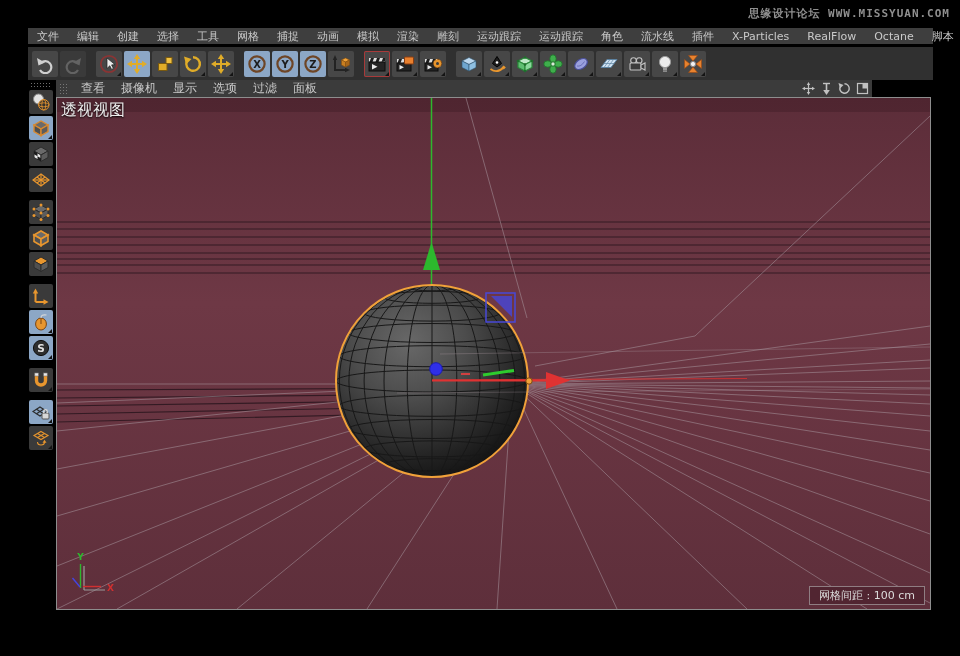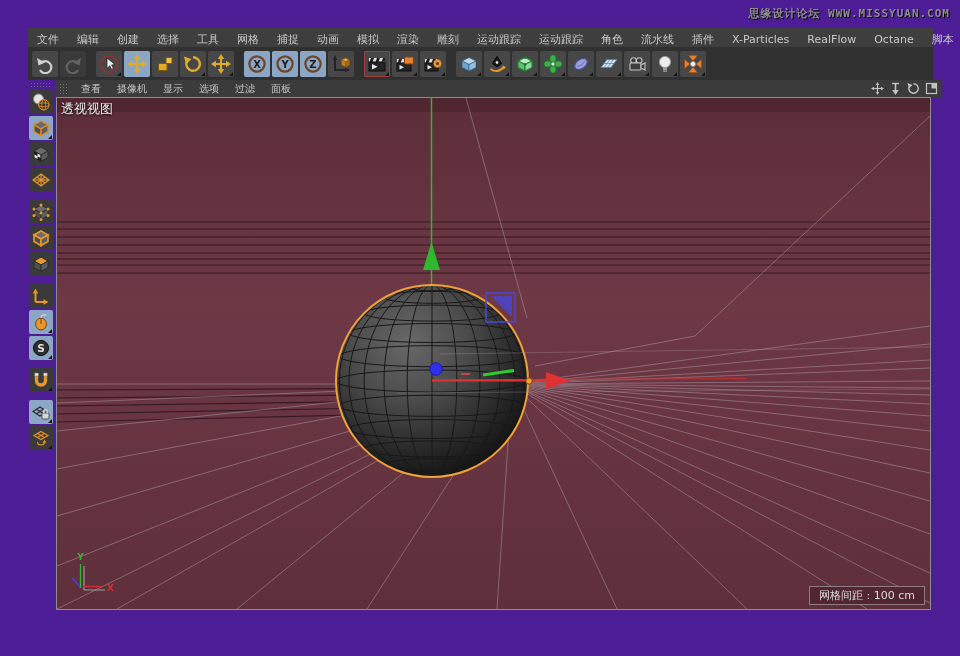--- a/index.html
+++ b/index.html
@@ -1,26 +1,26 @@
 <!DOCTYPE html>
 <html><head>
 <meta charset="utf-8">
 <style>
   * { margin:0; padding:0; box-sizing:border-box; }
   html,body { width:960px; height:656px; background:#1d1d1d; overflow:hidden;
               font-family:"DejaVu Sans", sans-serif; }
-  #app { position:relative; width:960px; height:656px; background:#4c1d95;padding-left:21px; }
+  #app { position:relative; width:960px; height:656px; background:#000000;padding-left:21px; }
 
   
   #watermark { position:absolute; top:6px; right:10px; font-family:"DejaVu Sans Mono", monospace;
     font-size:11px; font-weight:bold; color:#8f8f8f; letter-spacing:1px;
     text-shadow:1px 1px 0 #000; }
 
   
-  #menubar { position:absolute; left:28px; top:28px; width:905px; height:22px;
+  #menubar { position:absolute; left:28px; top:28px; width:905px; height:16px;
     background:#3e3e3e; display:flex; align-items:center; font-size:11px; color:#c9c9c9; }
   #menubar .mi { padding:0 9px; cursor:default; white-space:nowrap; }
 
   
   #toolbar { position:absolute; left:28px; top:47px; width:905px; height:33px;
     background:#303030; display:flex; align-items:center; padding-left:3px; }
   .tbtn { width:26px; height:26px; margin:0 1px; background:#474747; border-radius:2px;
     display:flex; align-items:center; justify-content:center; position:relative; }
   .tbtn.active { background:#8ca7c6; }
   .tbtn.disabled { background:#3a3a3a; }
@@ -35,33 +35,33 @@
   #leftbar .grip { width:22px; height:6px; margin-bottom:2px;
     background-image:radial-gradient(#6e6e6e 1px, transparent 1px); background-size:3px 3px; }
   .lbtn { width:24px; height:24px; margin-bottom:2px; background:#3a3a3a; border-radius:2px;
     display:flex; align-items:center; justify-content:center; position:relative; }
   .lbtn.active { background:#8ca7c6; }
   .lbtn .fly { position:absolute; right:1px; bottom:1px; width:0; height:0;
     border-left:4px solid transparent; border-bottom:4px solid #141414; }
   .lsep { height:6px; }
 
   
-  #vp-header { position:absolute; left:56px; top:80px; width:885px; height:17px;
-    background:#3b3b3b; display:flex; align-items:center; font-size:10px; color:#c8c8c8; }
+  #vp-header { position:absolute; left:56px; top:80px; width:816px; height:17px;
+    background:#3b3b3b; display:flex; align-items:center; font-size:12px; color:#c8c8c8; }
   #vp-header .grip { width:10px; height:11px; margin:0 4px 0 3px;
     background-image:radial-gradient(#777 1px, transparent 1px); background-size:3px 3px; }
   #vp-header .vmi { padding:0 8px; cursor:default; white-space:nowrap; }
   #vp-header .spacer { flex:1; }
   #vp-header .vico { width:16px; height:14px; margin-right:2px; display:flex;
     align-items:center; justify-content:center; }
 
   
   #viewport { position:absolute; left:56px; top:97px; width:875px; height:513px;
     border:1px solid #8d8d8d; background:#643340; }
-  #vp-label { position:absolute; left:4px; top:2px; font-size:13px; color:#ededed;
+  #vp-label { position:absolute; left:4px; top:2px; font-size:16px; color:#ededed;
     text-shadow:0 1px 2px #000; }
   #grid-label { position:absolute; right:5px; bottom:4px; padding:1px 9px;
     background:#512531; border:1px solid #8f7d82; color:#dcdcdc; font-size:11px; }
 </style>
 </head>
 <body>
 
 <div id="app">
 
   <div id="watermark">思缘设计论坛 WWW.MISSYUAN.COM</div>

